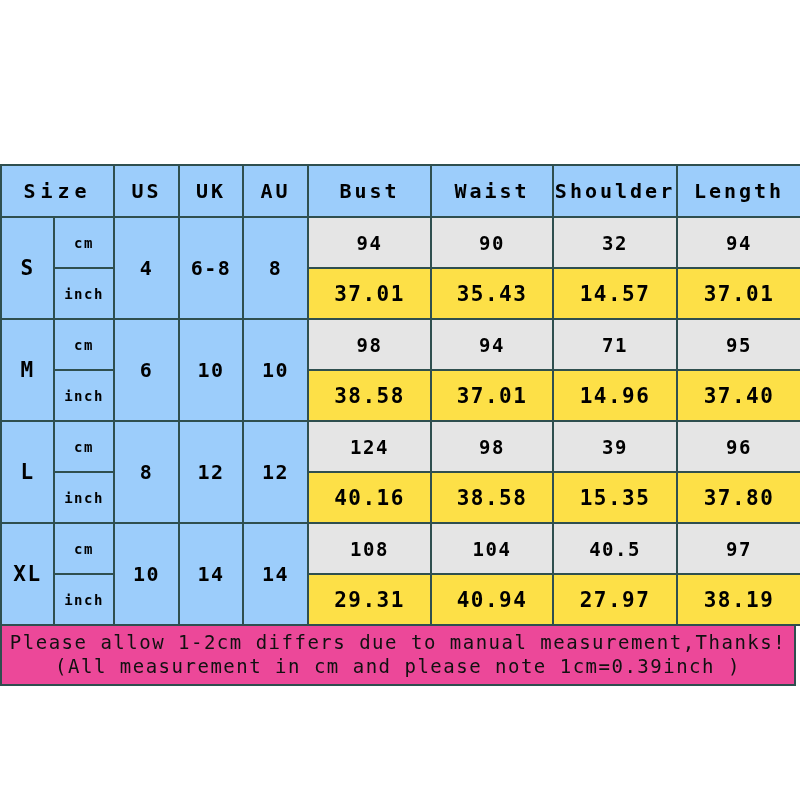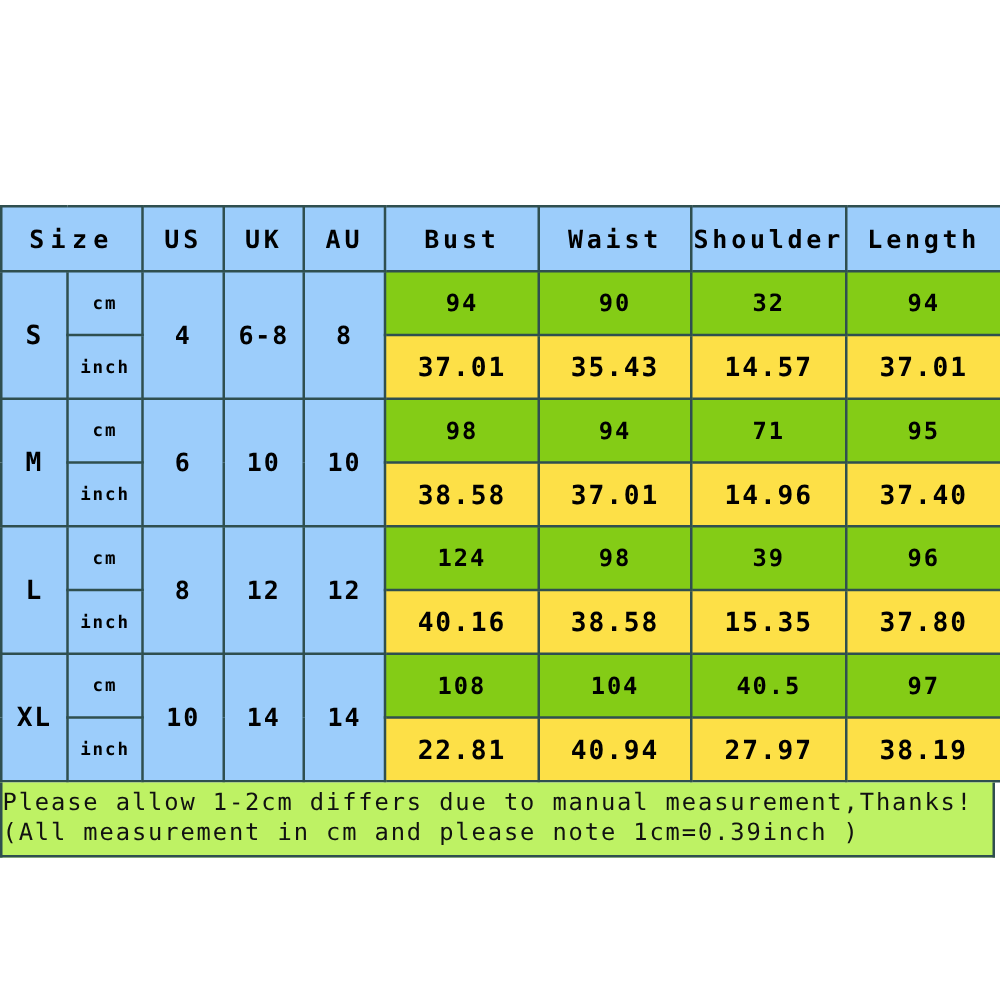--- a/index.html
+++ b/index.html
@@ -60,21 +60,21 @@
     height: 49px;
     letter-spacing: 2px;
   }
   td.region-cell {
     background: #9CCDFB;
     font-size: 20px;
     letter-spacing: 2px;
   }
 
   td.val-cm {
-    background: #84cc16;
+    background: #e5e5e5;
     font-size: 19px;
     height: 49px;
     letter-spacing: 2px;
   }
   td.val-inch {
     background: #fde047;
     font-size: 21px;
     height: 49px;
     letter-spacing: 2px;
   }
@@ -88,24 +88,24 @@
   col.c-meas  { width: 123px; }
   col.c-meas2 { width: 122px; }
   col.c-meas3 { width: 124px; }
   col.c-meas4 { width: 124px; }
 
   
   .note-box {
     width: 796px;
     border: 2px solid #2f4f4f;
     border-top: none;
-    background: #bef264;
+    background: #ec4899;
     box-sizing: border-box;
     padding: 4px 0 6px 0;
-    text-align: left;
+    text-align: center;
   }
   .note-line {
     font-size: 19px;
     font-weight: normal;
     color: #111111;
     letter-spacing: 1.5px;
     line-height: 24px;
     white-space: nowrap;
   }
 </style>
@@ -203,21 +203,21 @@
         <td class="region-cell" rowspan="2">10</td>
         <td class="region-cell" rowspan="2">14</td>
         <td class="region-cell" rowspan="2">14</td>
         <td class="val-cm">108</td>
         <td class="val-cm">104</td>
         <td class="val-cm">40.5</td>
         <td class="val-cm">97</td>
       </tr>
       <tr>
         <td class="unit-cell">inch</td>
-        <td class="val-inch">22.81</td>
+        <td class="val-inch">29.31</td>
         <td class="val-inch">40.94</td>
         <td class="val-inch">27.97</td>
         <td class="val-inch">38.19</td>
       </tr>
     </tbody>
   </table>
 
   <div class="note-box">
     <div class="note-line">Please allow 1-2cm differs due to manual measurement,Thanks!</div>
     <div class="note-line">(All measurement in cm and please note 1cm=0.39inch )</div>

